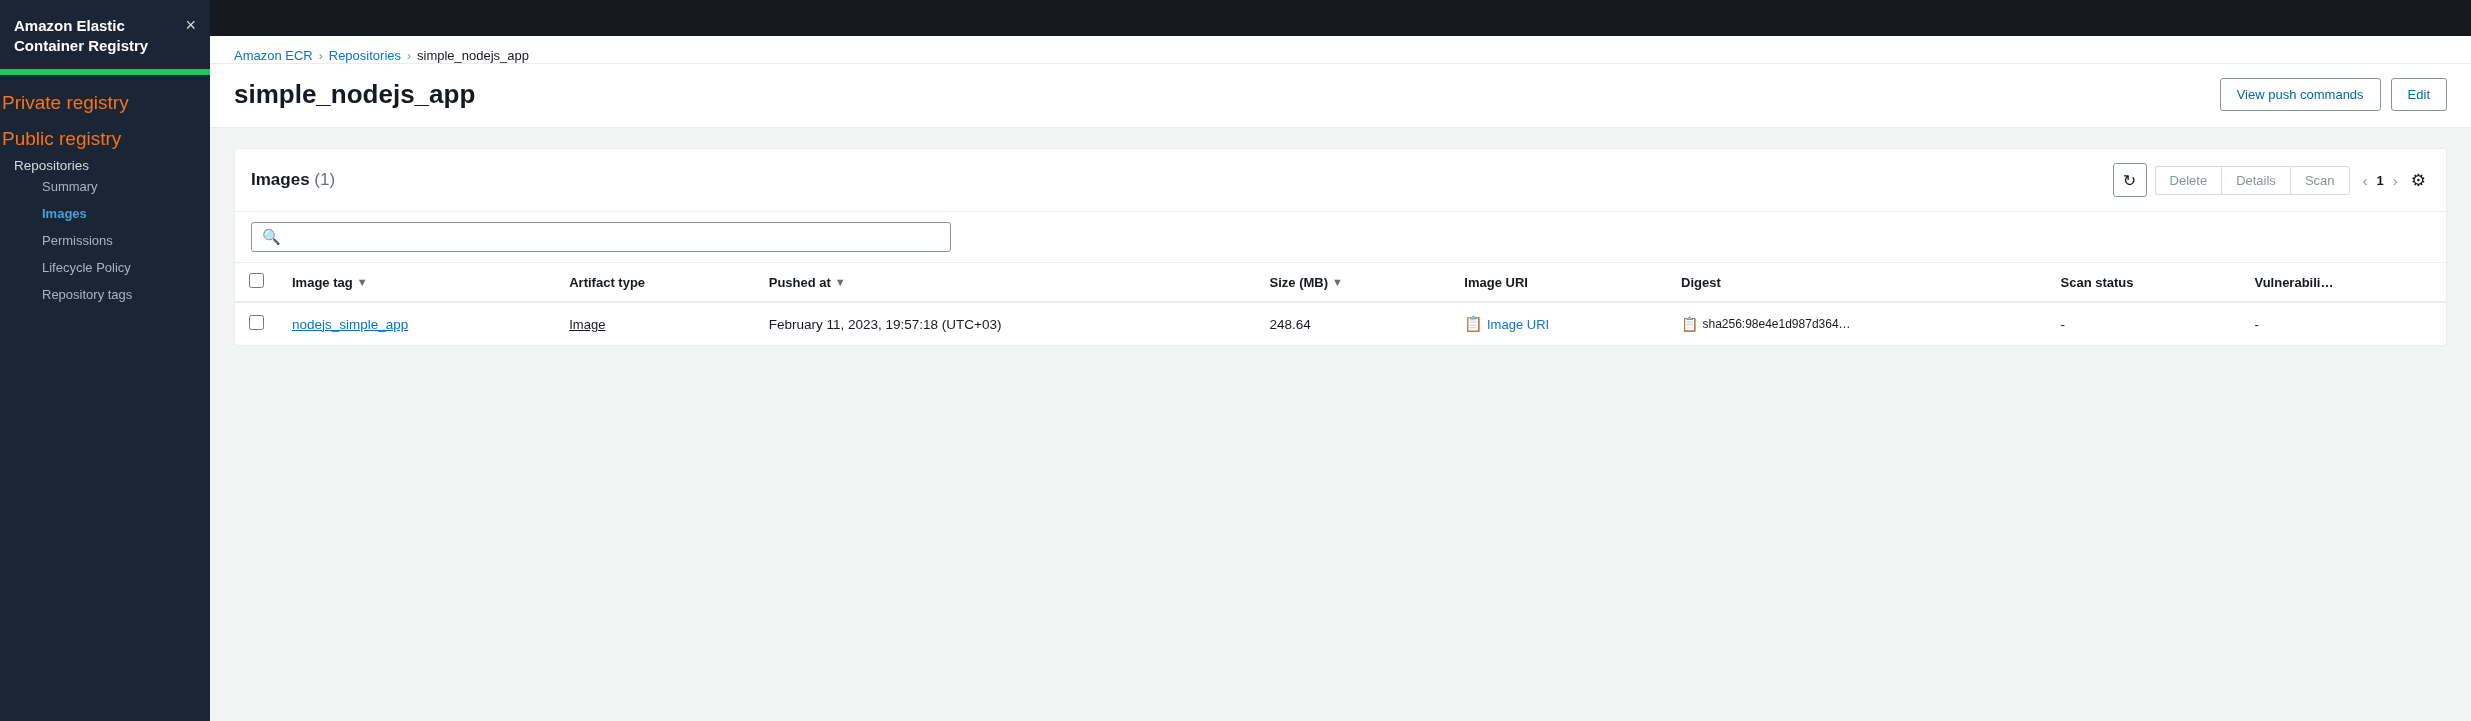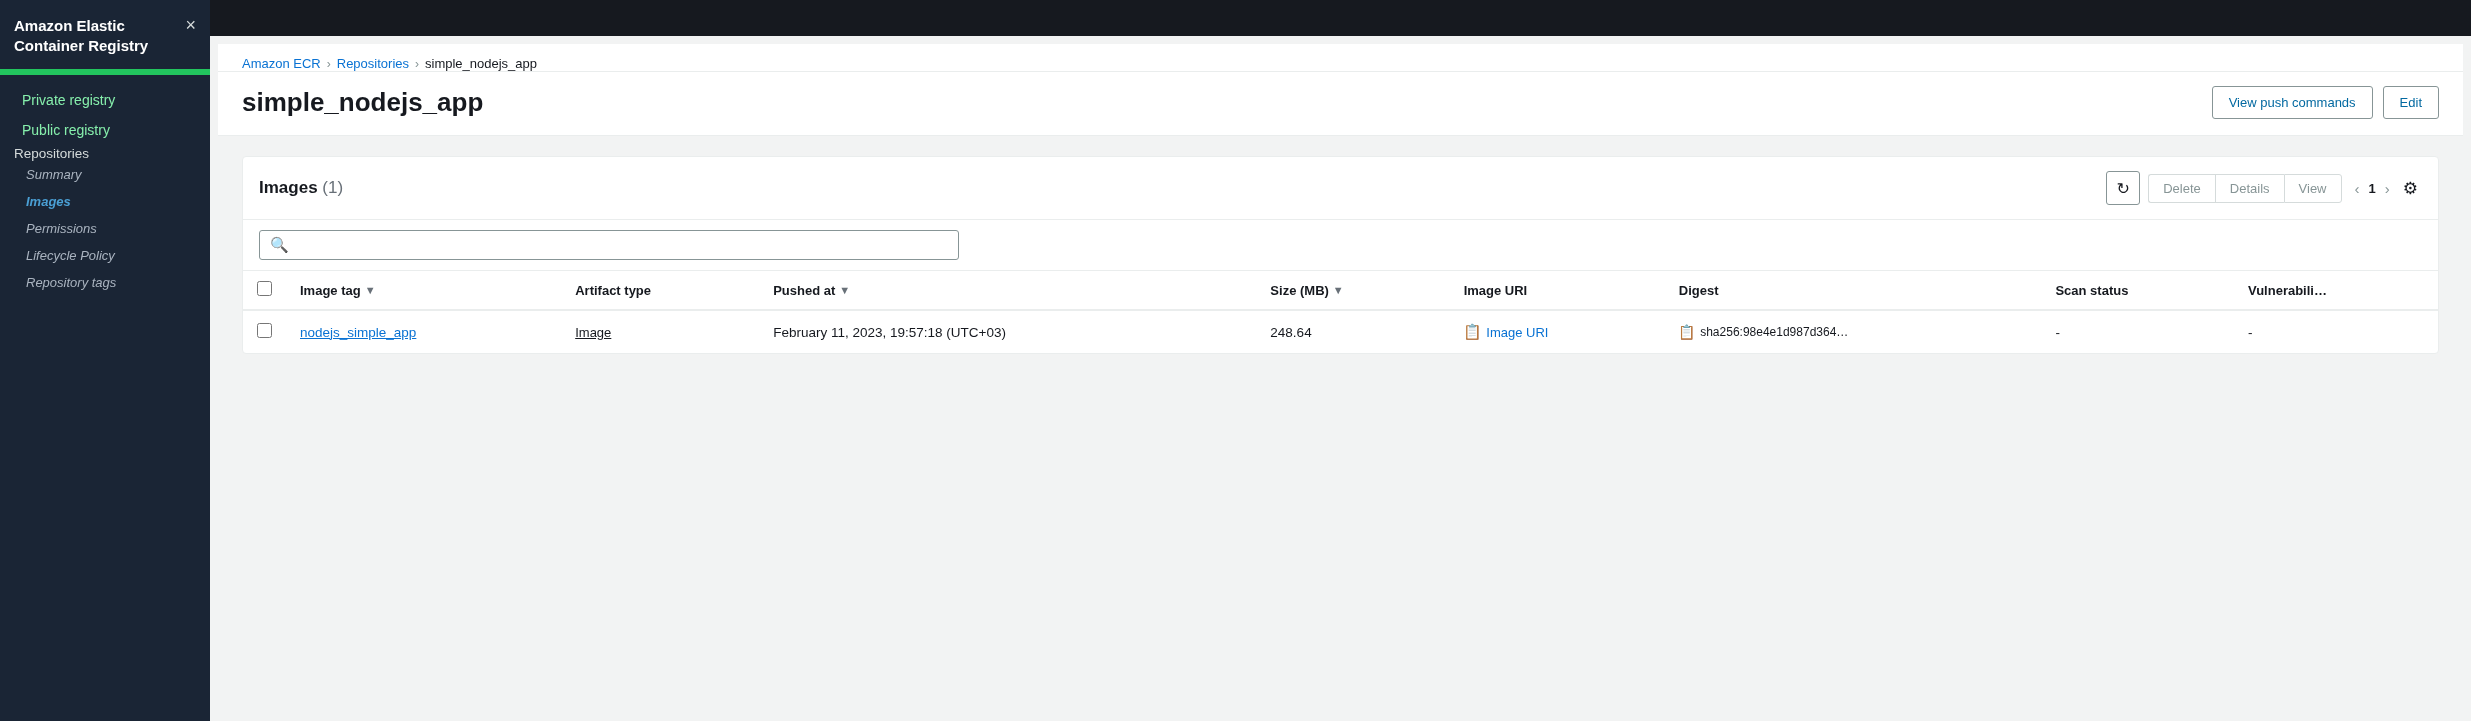--- a/index.html
+++ b/index.html
@@ -34,40 +34,39 @@
       background: none;
       border: none;
       color: #d5dbdb;
       cursor: pointer;
       font-size: 18px;
       padding: 0;
       line-height: 1;
     }
     .sidebar-nav { padding: 10px 0; }
     .sidebar-nav-item {
-      padding: 7px 22px;
-      cursor: pointer;
-      font-size: 14px;
-      color: #86efac;
+      padding: 7px 2px;
+      cursor: pointer;
+      font-size: 19px;
+      color: #f97316;
       display: block;
       text-decoration: none;
     }
     .sidebar-section-header {
       padding: 7px 14px;
       font-size: 13.5px;
       color: #d5dbdb;
       cursor: pointer;
     }
     .sidebar-nav-subitem {
-      padding: 6px 14px 6px 26px;
+      padding: 6px 14px 6px 42px;
       cursor: pointer;
       font-size: 13px;
       color: #aab4c0;
       display: block;
-      font-style: italic;
     }
     .sidebar-nav-subitem.active { color: #4a9fd4; font-weight: 600; }
     .sidebar-footer {
       margin-top: auto;
       padding: 10px 14px;
       border-top: 1px solid #2d3a4a;
     }
     .sidebar-footer-item {
       font-size: 13px;
       color: #aab4c0;
@@ -91,21 +90,21 @@
     .top-bar {
       background: #16191f;
       height: 36px;
       min-height: 36px;
     }
 
     
     .page-area {
       flex: 1;
       overflow-y: auto;
-      padding: 8px;
+      padding: 0;
     }
 
     
     .breadcrumb-bar {
       background: #fff;
       padding: 12px 24px 0 24px;
       display: flex;
       align-items: center;
       gap: 6px;
       font-size: 13px;
@@ -345,21 +344,21 @@
               <span>Images</span>
               <span class="panel-title-count"> <span>(1)</span></span>
             </span>
             <div class="panel-actions">
               <button class="icon-btn" title="Refresh">
                 <span>↻</span>
               </button>
               <div class="btn-group">
                 <button class="action-btn">Delete</button>
                 <button class="action-btn">Details</button>
-                <button class="scan-btn">View</button>
+                <button class="scan-btn">Scan</button>
               </div>
               <div class="pagination">
                 <button class="page-nav-btn">‹</button>
                 <span class="page-number">1</span>
                 <button class="page-nav-btn">›</button>
                 <button class="settings-icon-btn">⚙</button>
               </div>
             </div>
           </div>
 

